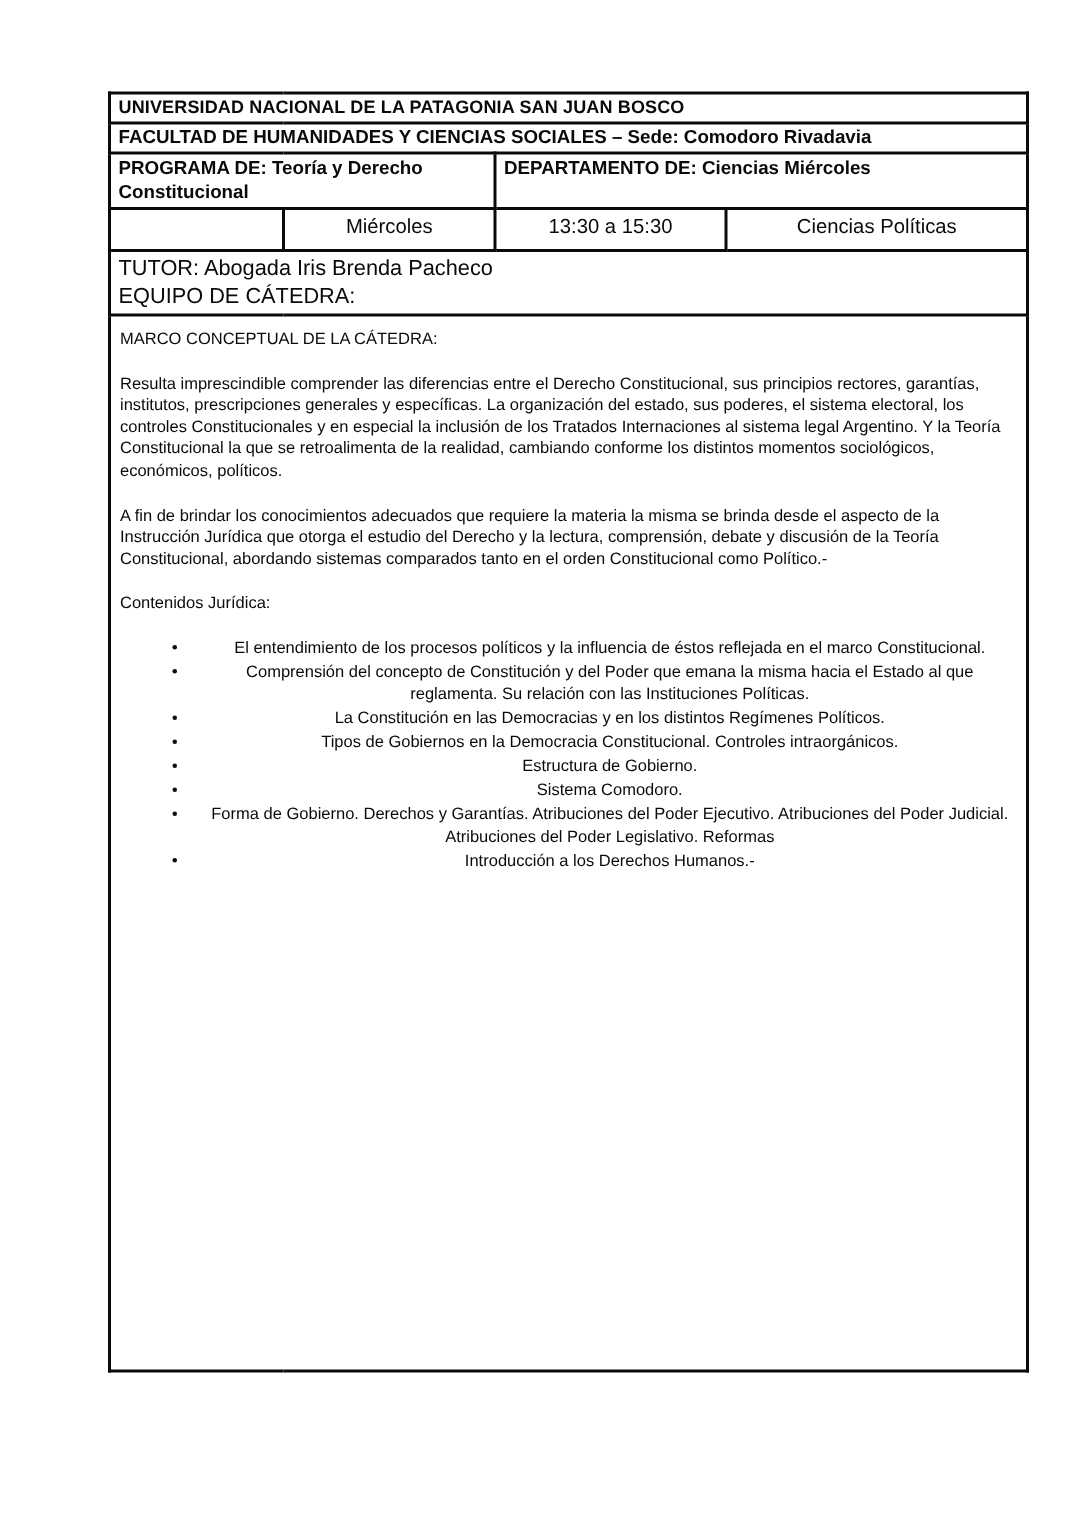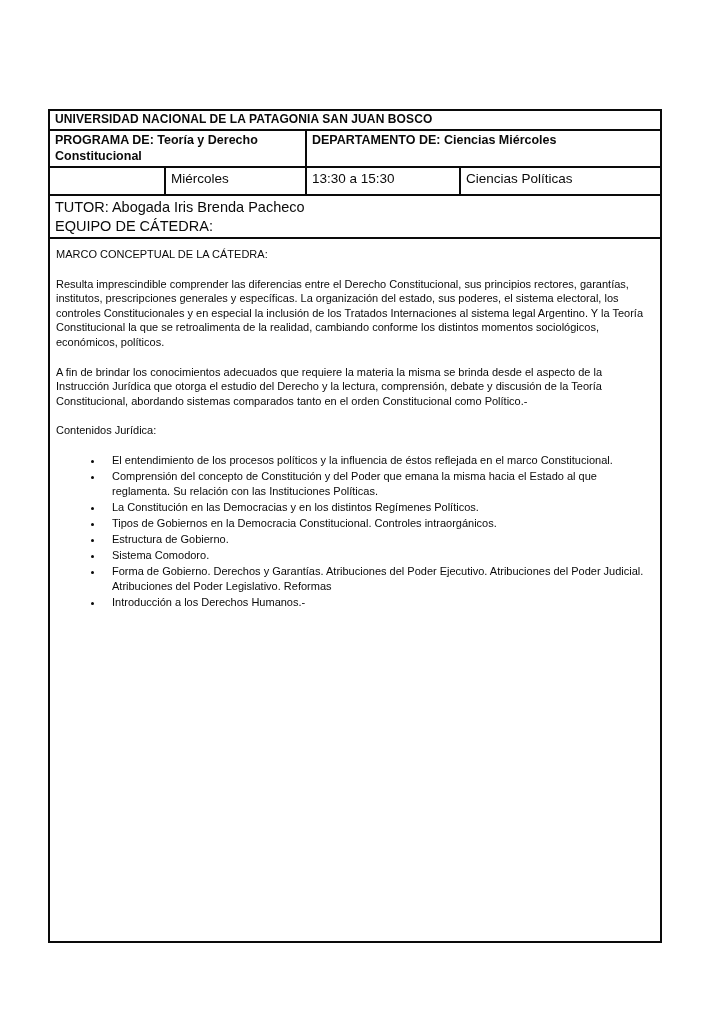--- a/index.html
+++ b/index.html
@@ -10,69 +10,71 @@
   body {
     width: 724px;
     height: 1024px;
     position: relative;
     font-family: "Liberation Sans", sans-serif;
     color: #0a0a0a;
     -webkit-font-smoothing: antialiased;
   }
   .doc-table {
     position: absolute;
-    left: 48px;
+    left: 72px;
     top: 61px;
     width: 612px;
     border-collapse: collapse;
     table-layout: fixed;
-    margin-top: 48px;
   }
   .doc-table td {
     border: 2px solid #0a0a0a;
     padding: 1px 5px;
     vertical-align: top;
     overflow: hidden;
   }
   tr.r-univ td { font-weight: bold; font-size: 12px;   height: 16px; letter-spacing: 0.1px; }
   tr.r-fac  td { font-weight: bold; font-size: 12.5px; height: 16px; }
   tr.r-prog td { font-weight: bold; font-size: 12.5px; height: 33px; line-height: 16px; }
   tr.r-head td { font-size: 13.5px; height: 27px; line-height: 14px; padding-top: 3px; }
-  tr.r-val  td { font-size: 13.5px; height: 22px; padding-top: 3px; }
+  tr.r-val  td { font-size: 13.5px; height: 22px; padding-top: 3px; text-align: center; }
   tr.r-tutor td { font-size: 14.5px; height: 36px; line-height: 19px; padding-top: 2px; }
   tr.r-body td { height: 690px; font-size: 11px; line-height: 14.6px; padding: 8px 7px 4px 6px; }
 
   .cursado-note { font-size: 9.5px; font-weight: normal; }
 
   .body-cell p { margin: 0 0 15px 0; }
   .marco-title { margin-bottom: 15px; }
   .contents-title { margin-bottom: 32px; }
   ul.contents-list {
     margin: 0 0 0 30px;
     padding-left: 18px;
     list-style-type: disc;
   }
-  ul.contents-list li { margin-bottom: 1.5px; padding-left: 8px; }
+  ul.contents-list li { margin-bottom: 1.5px; padding-left: 8px; text-align: center; }
 </style>
 </head>
 <body>
 
 <table class="doc-table">
   <colgroup>
     <col style="width:116px">
     <col style="width:141px">
     <col style="width:154px">
     <col style="width:201px">
   </colgroup>
 
   <tbody>
       <tr class="r-univ">
     <td colspan="4">UNIVERSIDAD NACIONAL DE LA PATAGONIA SAN JUAN BOSCO</td>
   </tr>
 
+  <tr class="r-fac">
+    <td colspan="4">FACULTAD DE HUMANIDADES Y CIENCIAS SOCIALES – Sede: Comodoro Rivadavia</td>
+  </tr>
 
   <tr class="r-prog">
     <td colspan="2">PROGRAMA DE: Teoría y Derecho Constitucional</td>
     <td colspan="2">DEPARTAMENTO DE: Ciencias Miércoles</td>
   </tr>
 
 
   <tr class="r-val">
     <td></td>
     <td>Miércoles</td>

